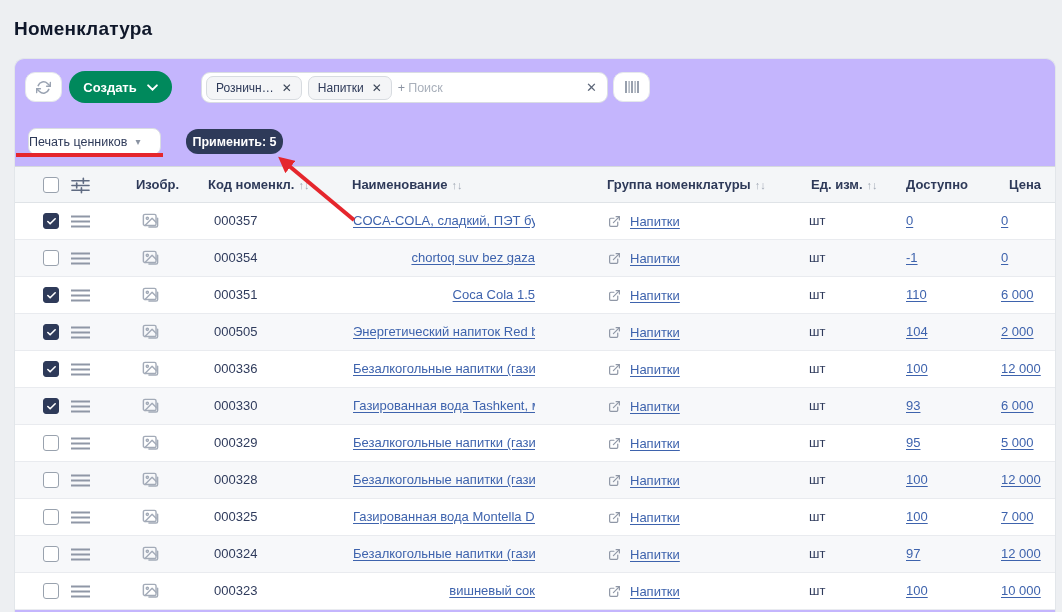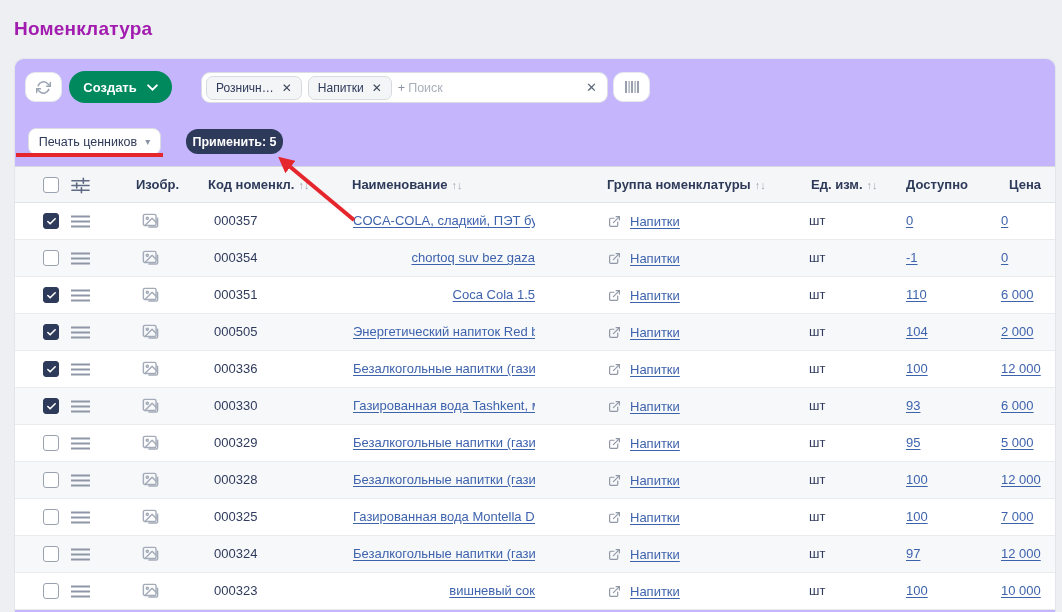--- a/index.html
+++ b/index.html
@@ -1,19 +1,19 @@
 <!DOCTYPE html>
 <html><head>
 <meta charset="utf-8">
 <style>
   * { margin:0; padding:0; box-sizing:border-box; }
   html,body { width:1062px; height:612px; overflow:hidden; }
   body { background:#edeff2; font-family:"Liberation Sans", sans-serif; color:#2e3a59; position:relative; }
 
-  .page-title { position:absolute; left:14px; top:18px; font-size:19px; font-weight:700; color:#a21caf; letter-spacing:.2px; }
+  .page-title { position:absolute; left:14px; top:18px; font-size:19px; font-weight:700; color:#0f172a; letter-spacing:.2px; }
 
   .card { position:absolute; left:14px; top:58px; width:1042px; height:554px; background:#c4b5fd;
           border:1px solid #e2e6ea; border-bottom:none; border-radius:10px 10px 0 0; }
 
   
   .icon-btn { position:absolute; background:#fff; border:1px solid #e5e8ec; border-radius:10px;
               display:flex; align-items:center; justify-content:center; cursor:pointer; }
   .refresh { left:10px; top:13px; width:37px; height:30px; }
   .barcode { left:598px; top:13px; width:37px; height:30px; }
 
@@ -27,21 +27,21 @@
             padding:0 10px 0 4px; gap:6px; cursor:text; }
   .chip { display:flex; align-items:center; gap:8px; height:24px; padding:8px 9px; background:#f4f5f7;
           border:1px solid #d7dbe0; border-radius:7px; font-size:12px; color:#2e3a59; white-space:nowrap; }
   .chip-x { color:#3c4658; font-size:12px; cursor:pointer; line-height:1; }
   .ph { font-size:12.5px; color:#a9b0bb; display:flex; gap:3px; }
   .ph .plus { color:#8b93a2; }
   .clear { margin-left:auto; color:#5c6678; font-size:13px; cursor:pointer; }
 
   .print { position:absolute; left:13px; top:69px; width:133px; height:27px; background:#fff;
            border:1px solid #d9dde2; border-radius:8px; font-size:12.5px; color:#2e3a59;
-           display:flex; align-items:center; justify-content:center; gap:8px; cursor:pointer;
+           display:flex; align-items:center; gap:8px; cursor:pointer;
            font-family:"Liberation Sans", sans-serif; }
   .print .caret { color:#8a93a2; font-size:10px; }
 
   .apply { position:absolute; left:171px; top:70px; width:97px; height:25px; background:#2e3a59;
            border:none; border-radius:12px; color:#fff; font-weight:700; font-size:12.5px; cursor:pointer;
            font-family:"Liberation Sans", sans-serif;text-align:center; }
 
   
   .red-underline { position:absolute; left:16px; top:153px; width:147px; height:4px; background:#e5262d; z-index:40; }
   .arrow-svg { position:absolute; left:0; top:0; width:1062px; height:612px; z-index:41; pointer-events:none; }

